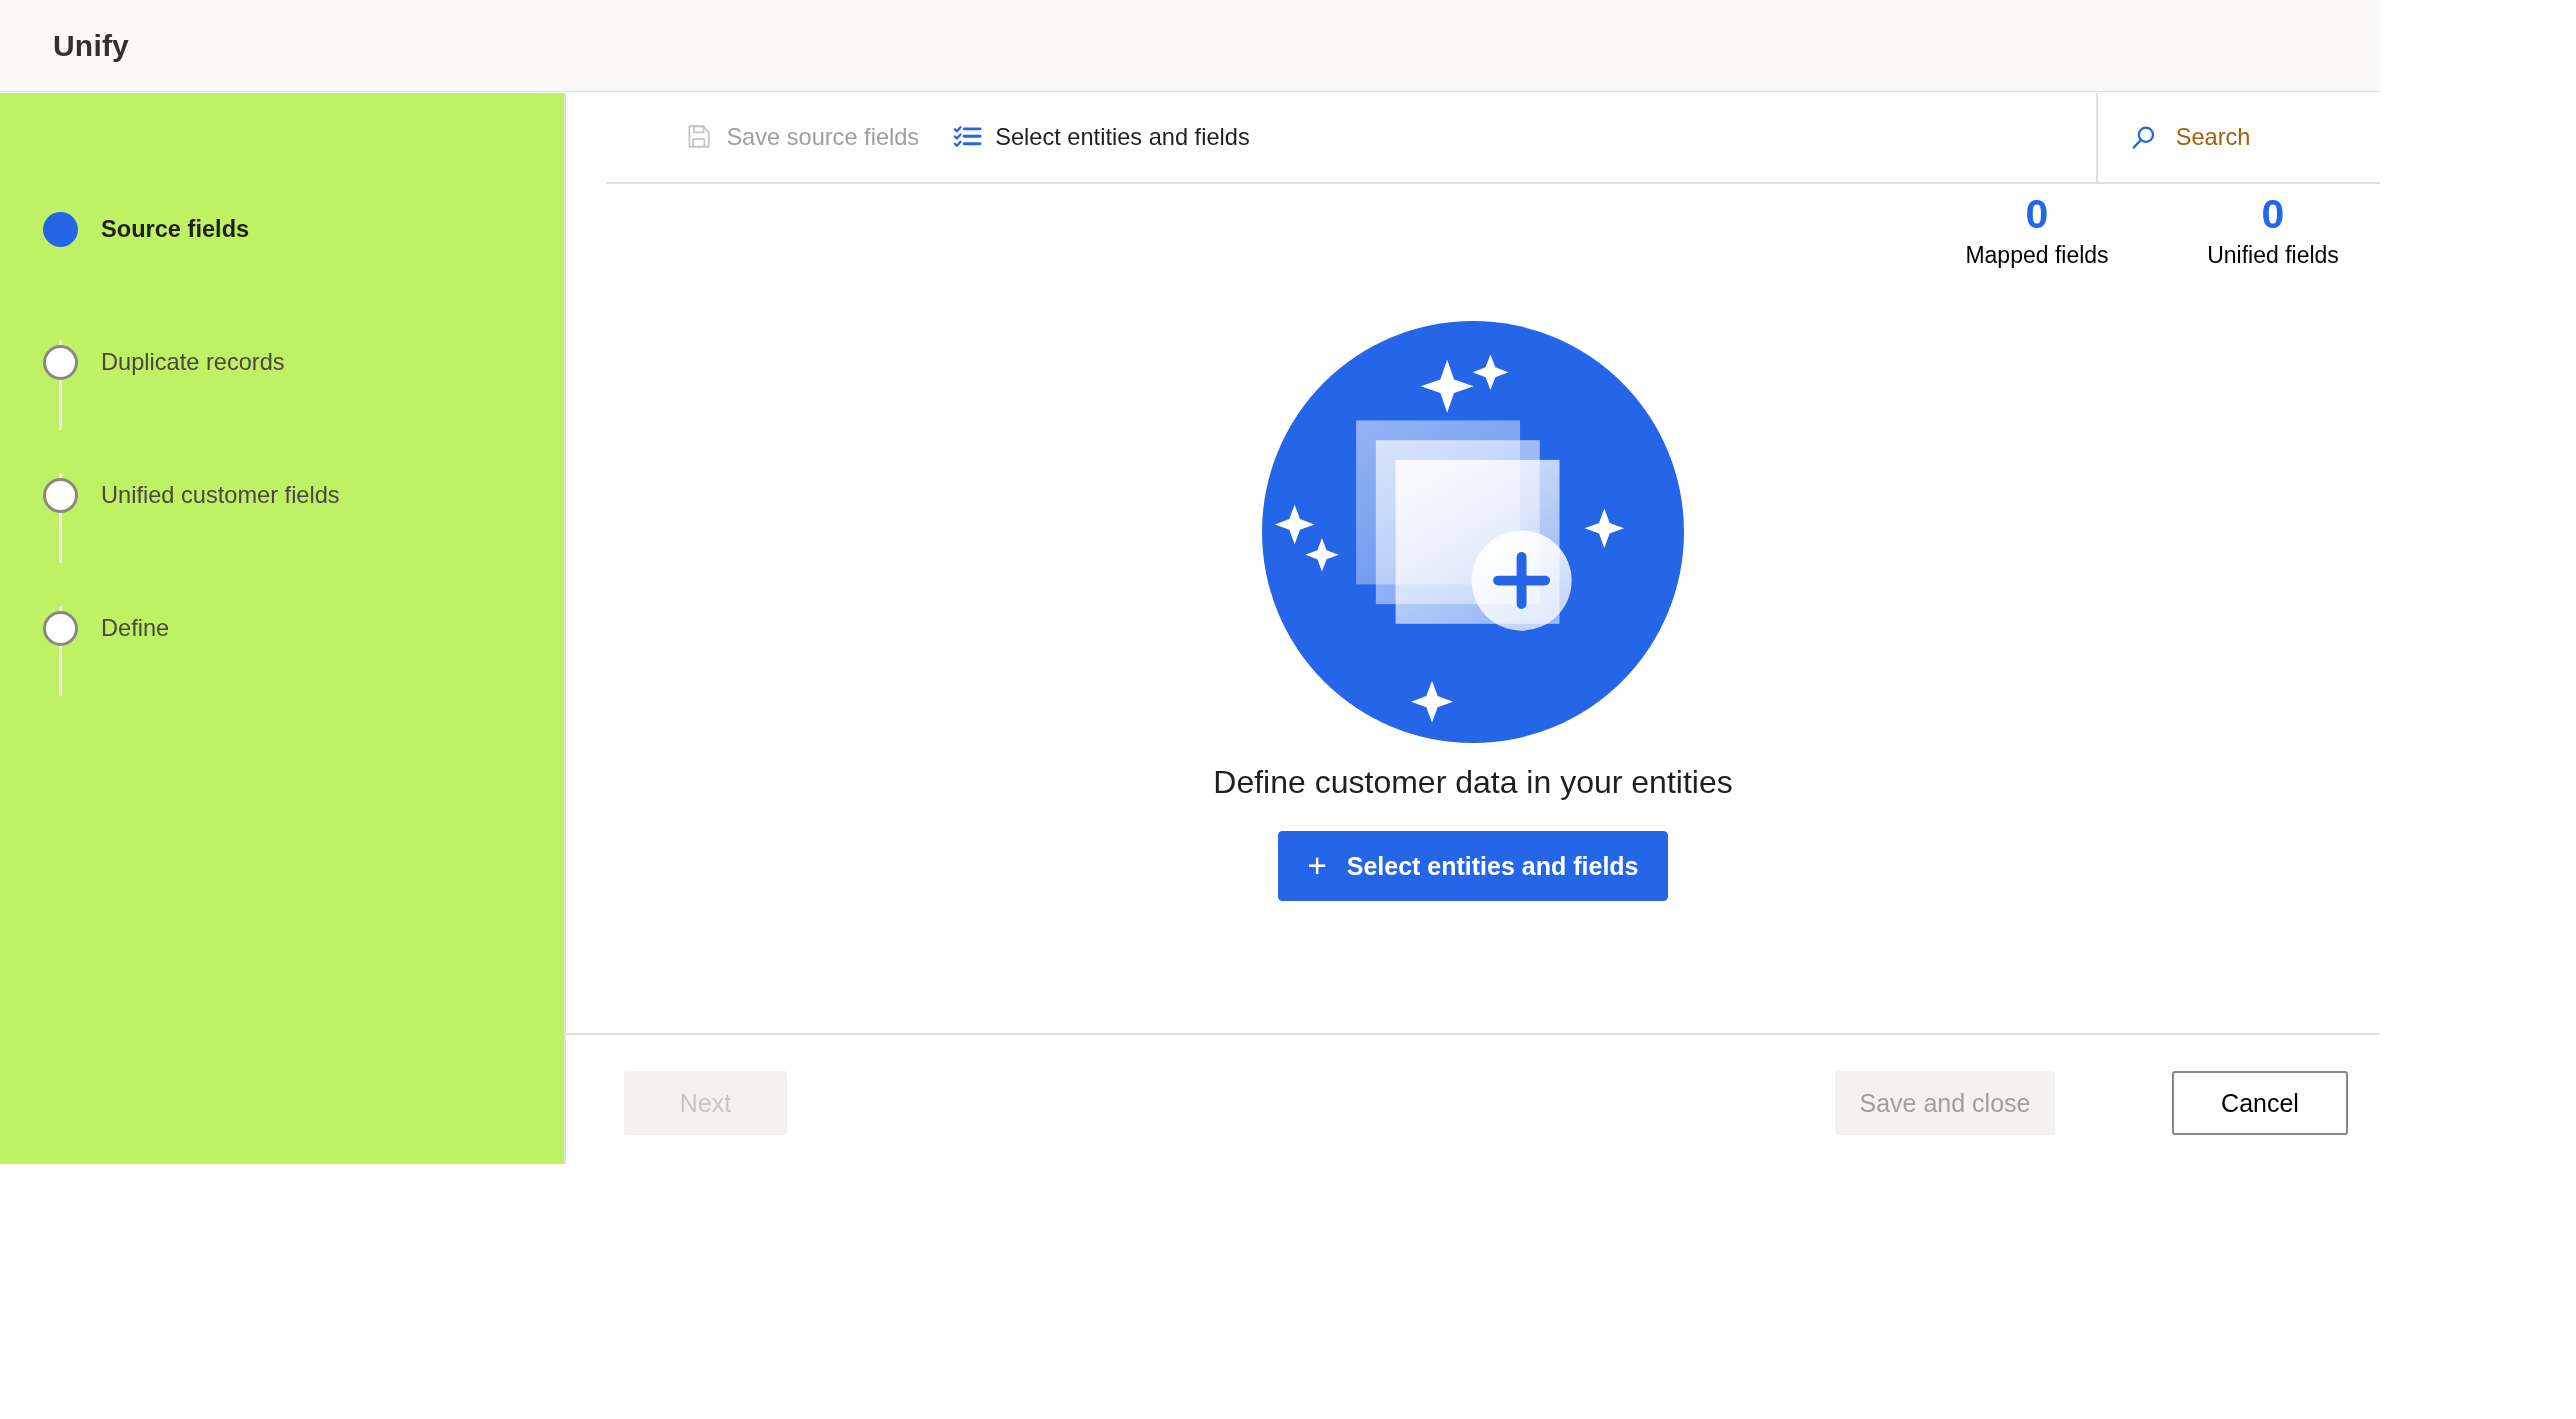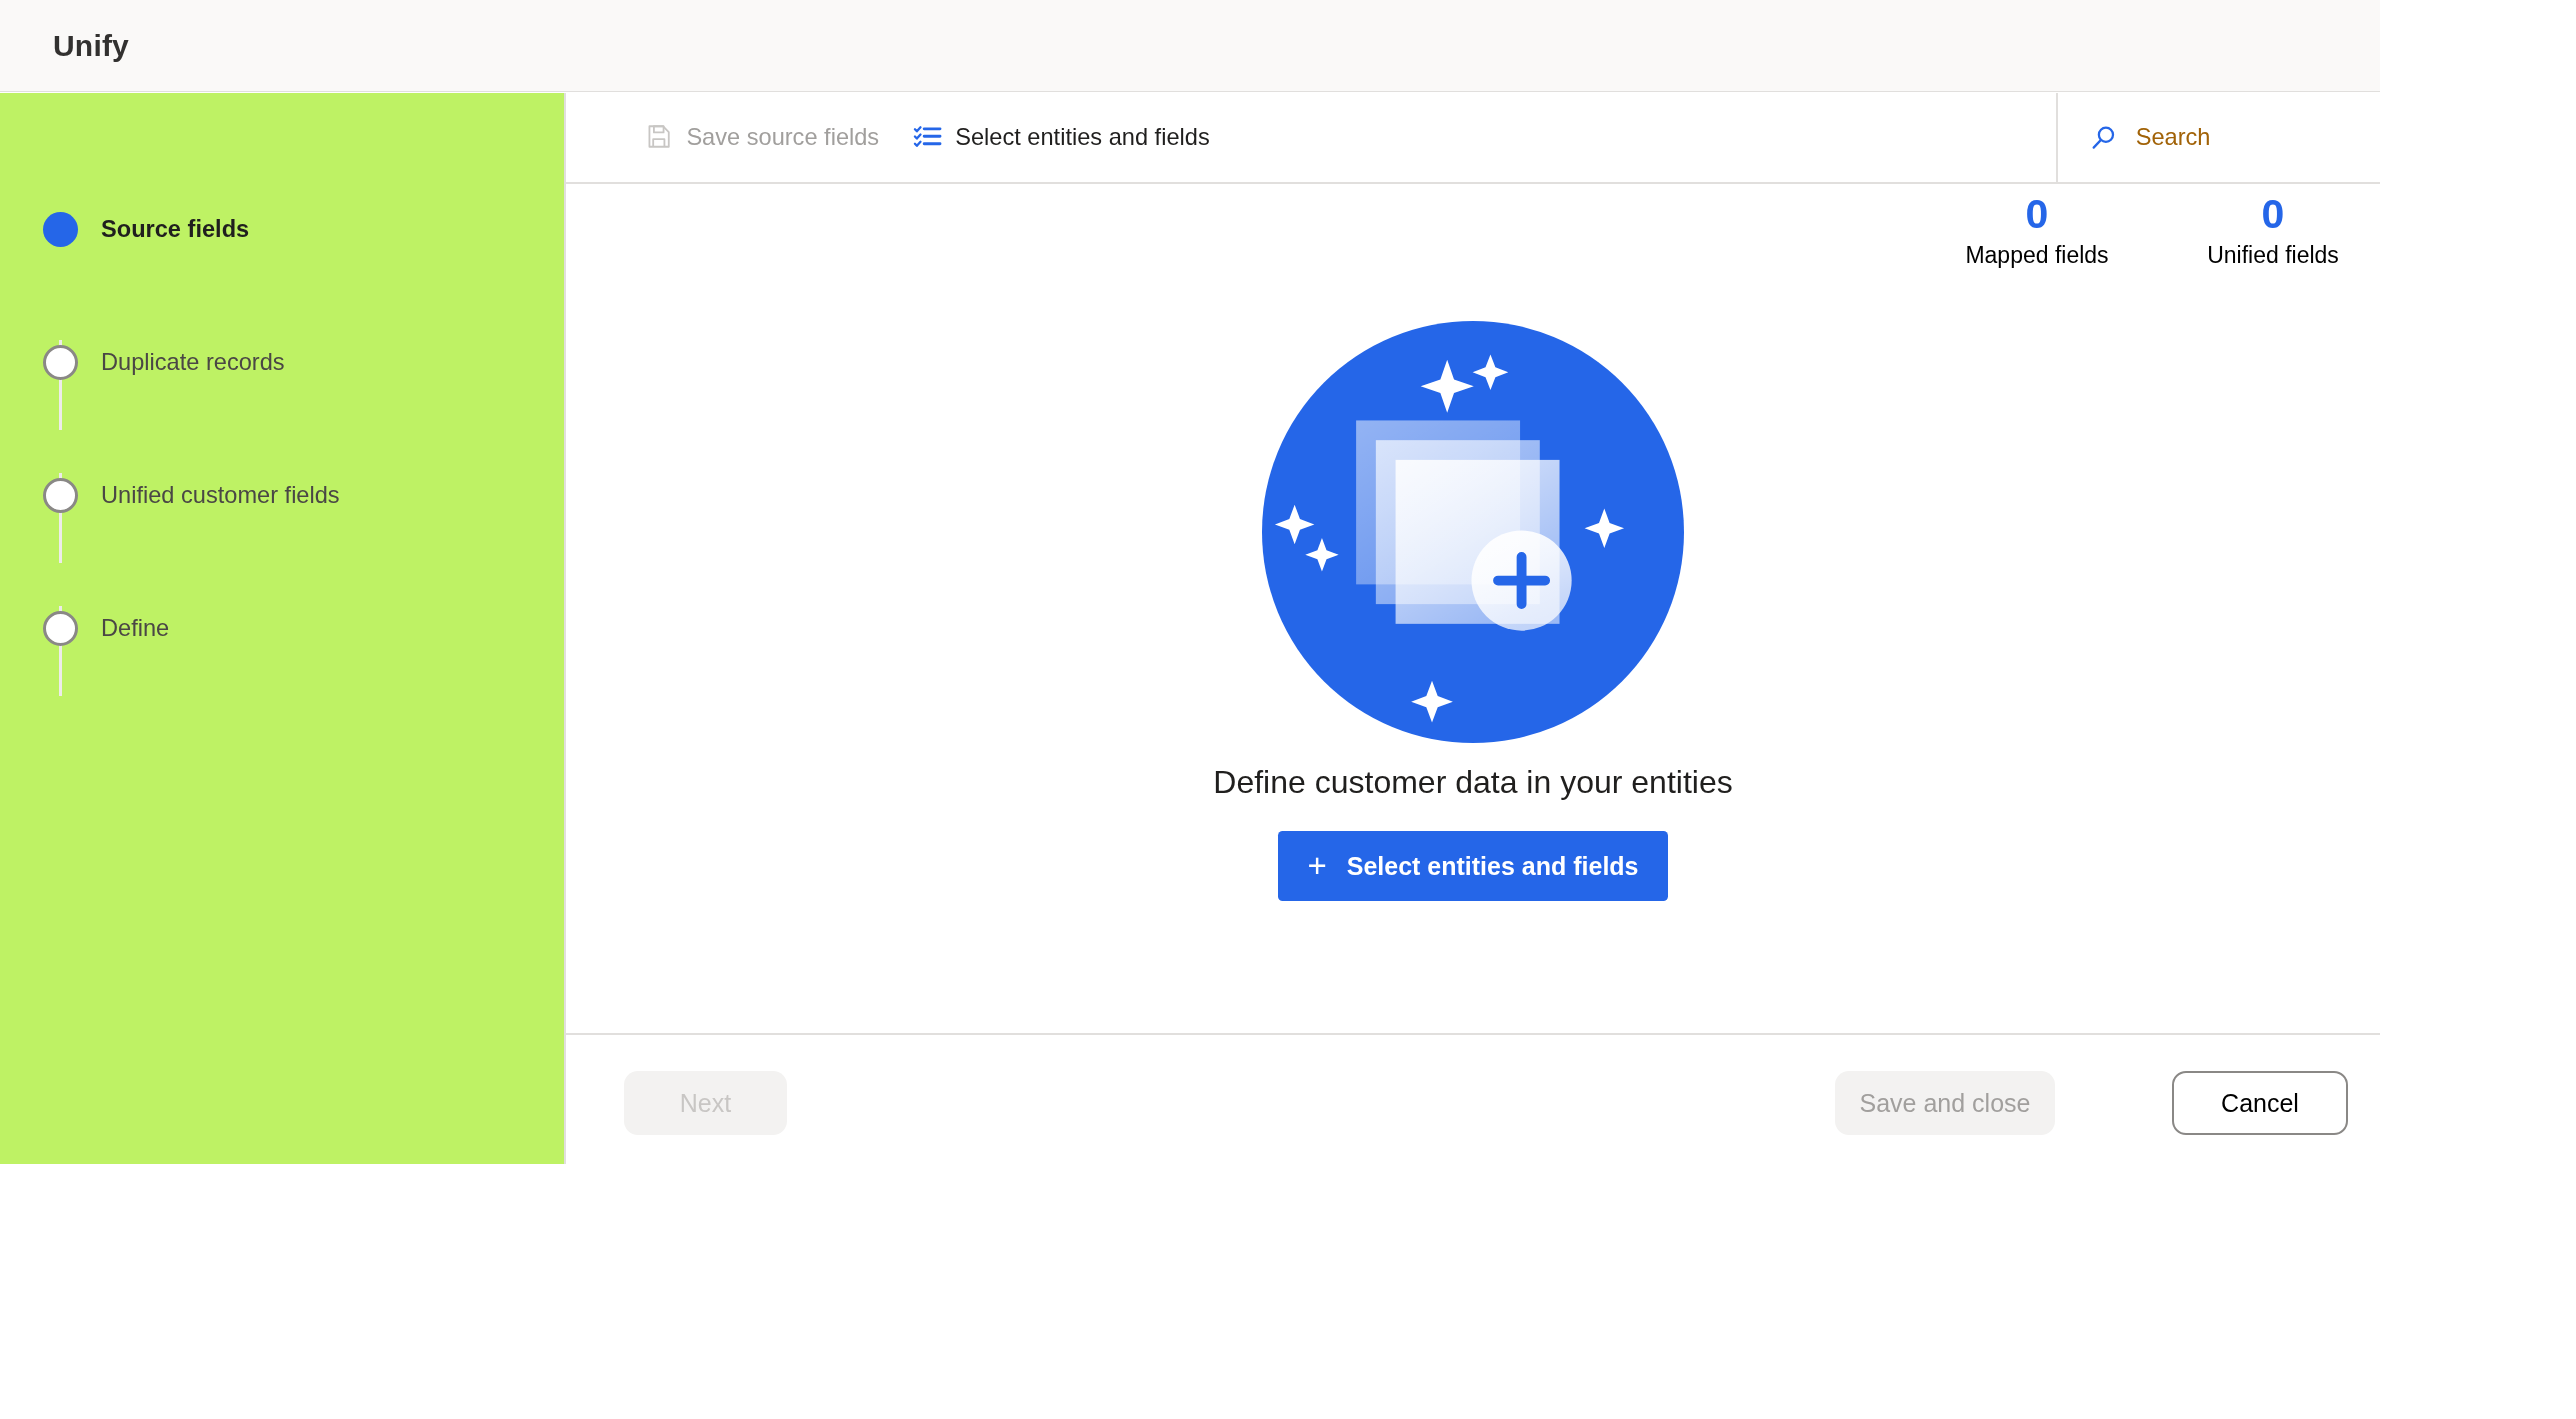--- a/index.html
+++ b/index.html
@@ -95,20 +95,21 @@
   
   .panel {
     position: absolute;
     left: 564px;
     top: 93px;
     width: 1816px;
     height: 1071px;
     background: #ffffff;
     border-left: 2.3px solid #e1dfdd;
     box-sizing: border-box;
+    padding-left: 40px;
   }
 
   
   .command-bar {
     position: relative;
     height: 91px;
     border-bottom: 2.3px solid #e1dfdd;
     display: flex;
     align-items: center;
     box-sizing: border-box;
@@ -244,21 +245,21 @@
     right: 0;
     bottom: 0;
     height: 131px;
     border-top: 2.3px solid #e1dfdd;
     box-sizing: border-box;
   }
   .footer-btn {
     position: absolute;
     top: 36px;
     height: 64px;
-    border-radius: 14px;
+    border-radius: 3px;
     font-size: 25px;
     font-family: "Liberation Sans", sans-serif;
     display: flex;
     align-items: center;
     justify-content: center;
     box-sizing: border-box;
   }
   .btn-next {
     left: 58px;
     width: 163px;

